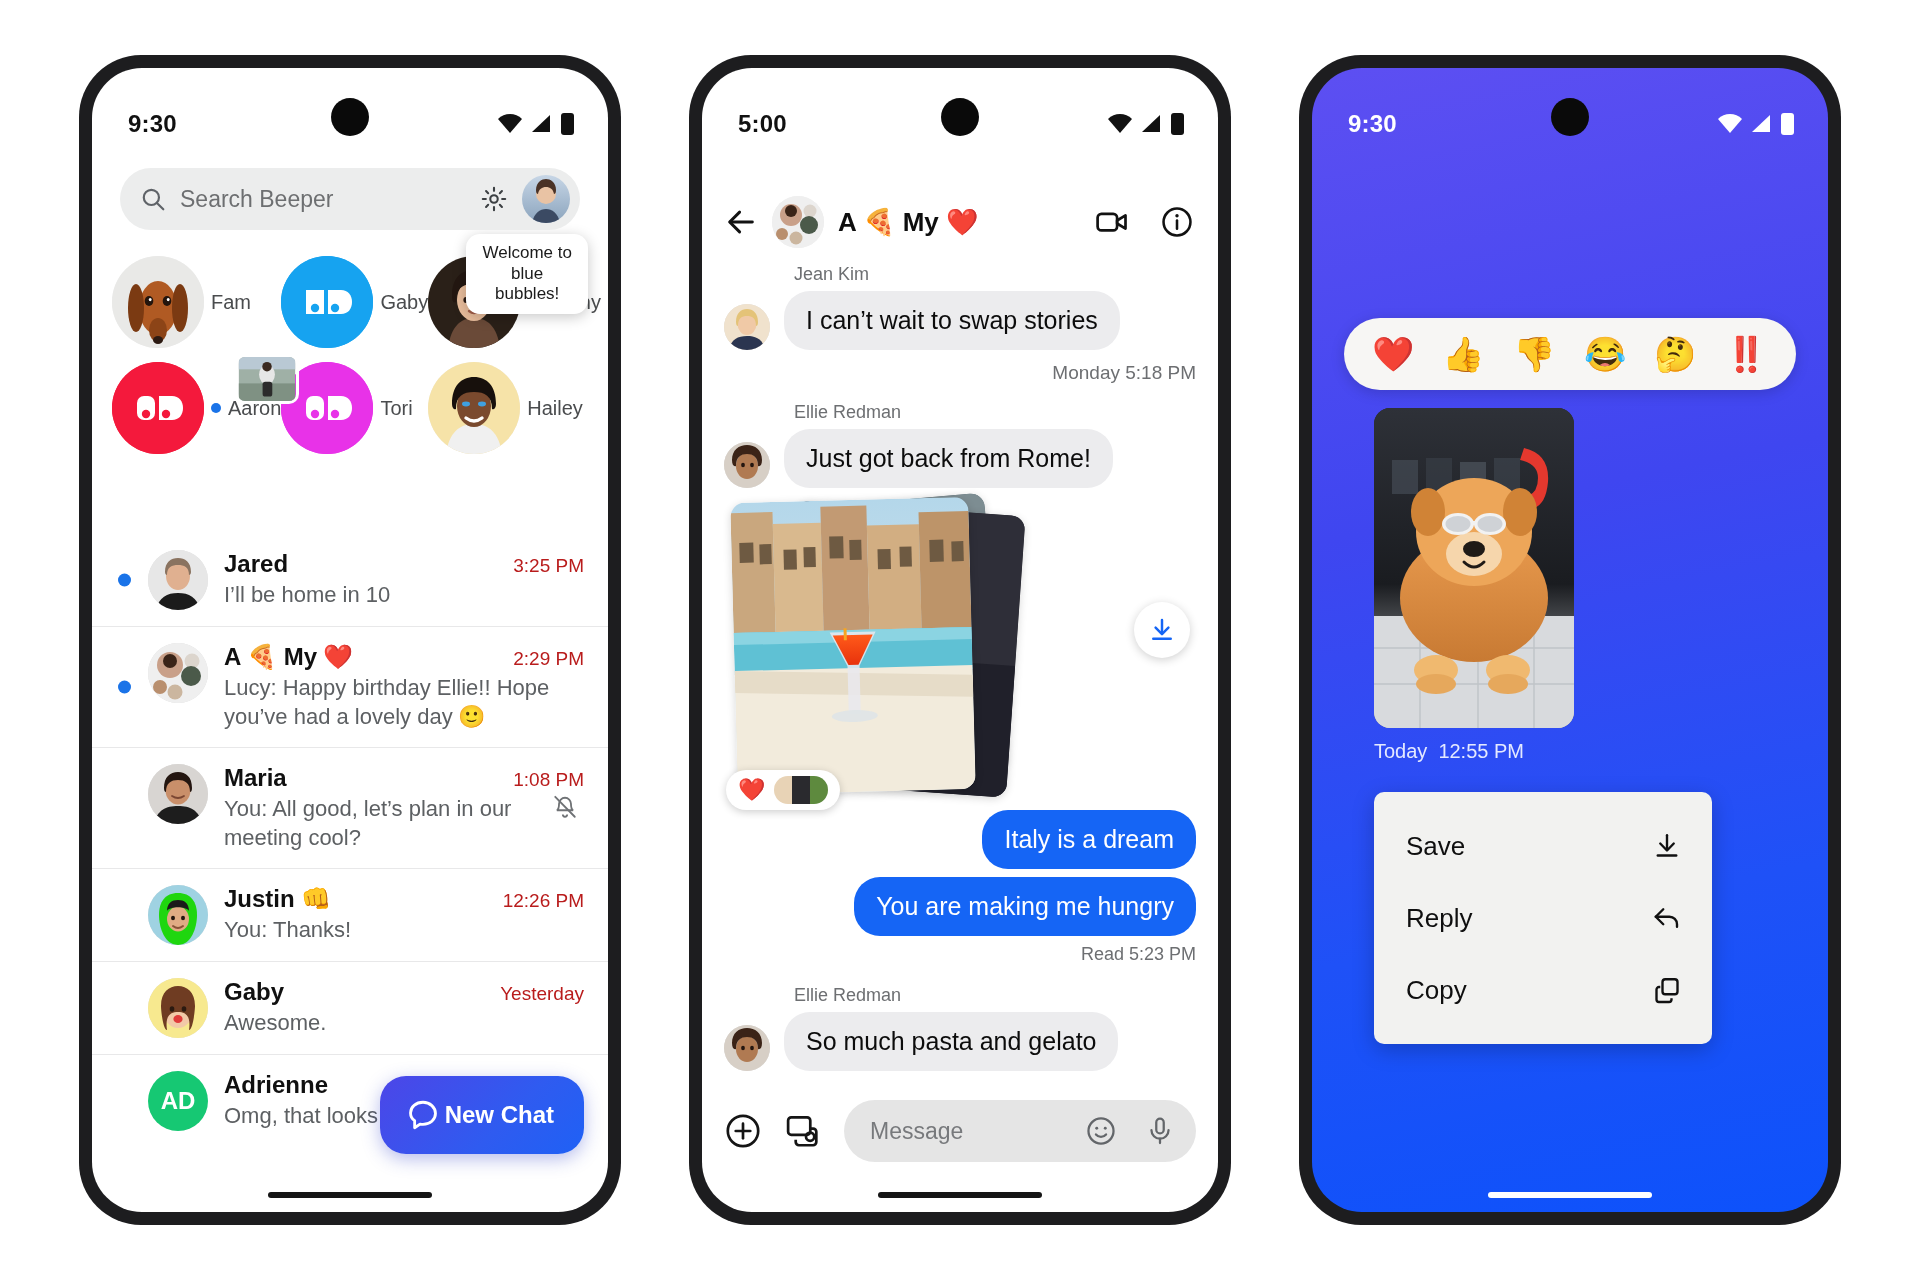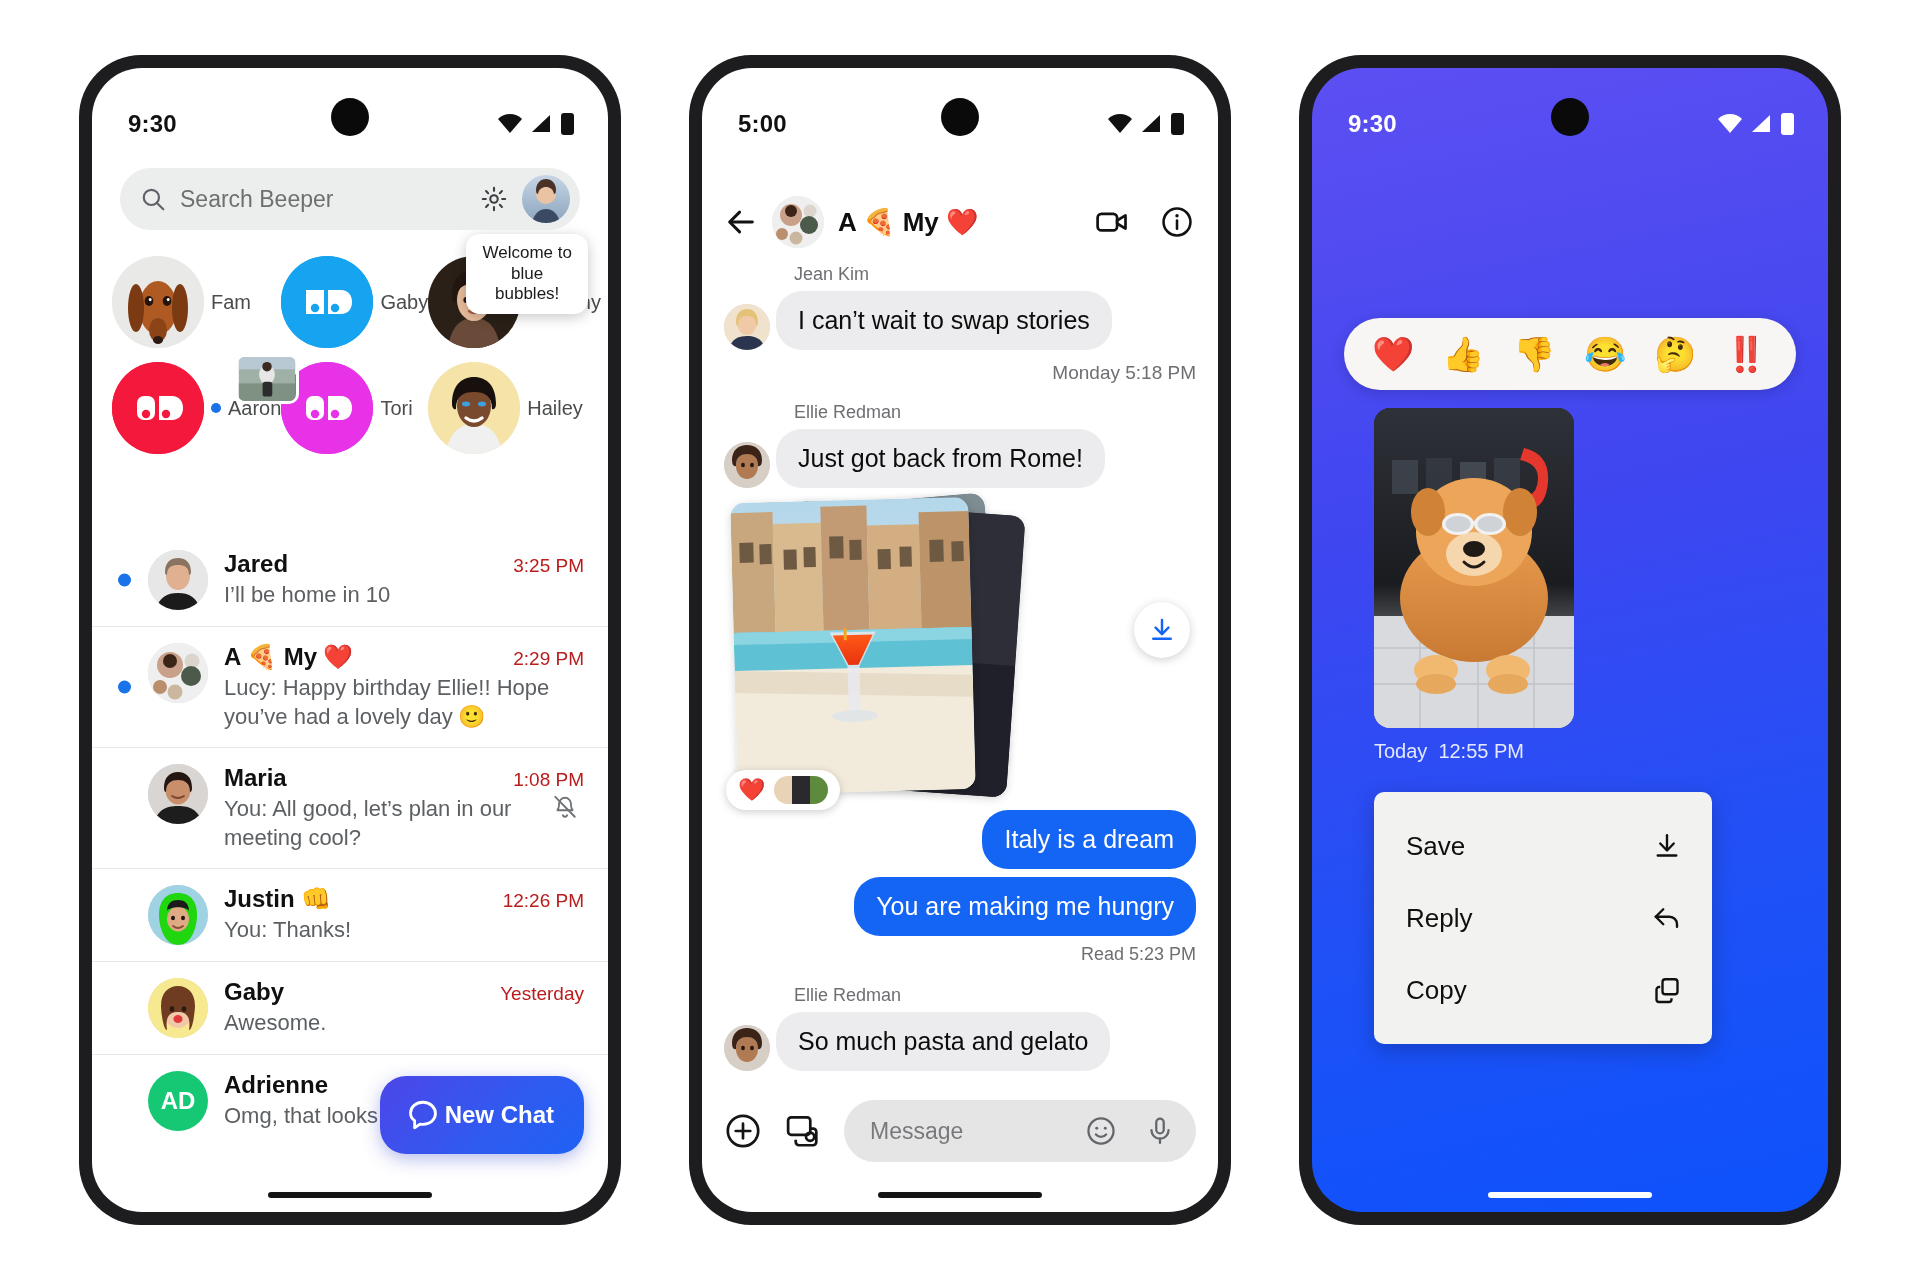--- a/index.html
+++ b/index.html
@@ -274,21 +274,21 @@
     z-index: 10;
   }
   .msg-sender {
     font-size: 18px;
     color: #6d6f72;
     margin: 0 0 6px 70px;
   }
   .msg-in {
     display: flex;
     align-items: flex-end;
-    gap: 6px;
+    gap: 14px;
     margin-bottom: 8px;
   }
   .msg-av {
     width: 46px; height: 46px;
     border-radius: 50%;
     overflow: hidden;
     flex: 0 0 auto;
     background: #ddd;
   }
   .bubble-in {

